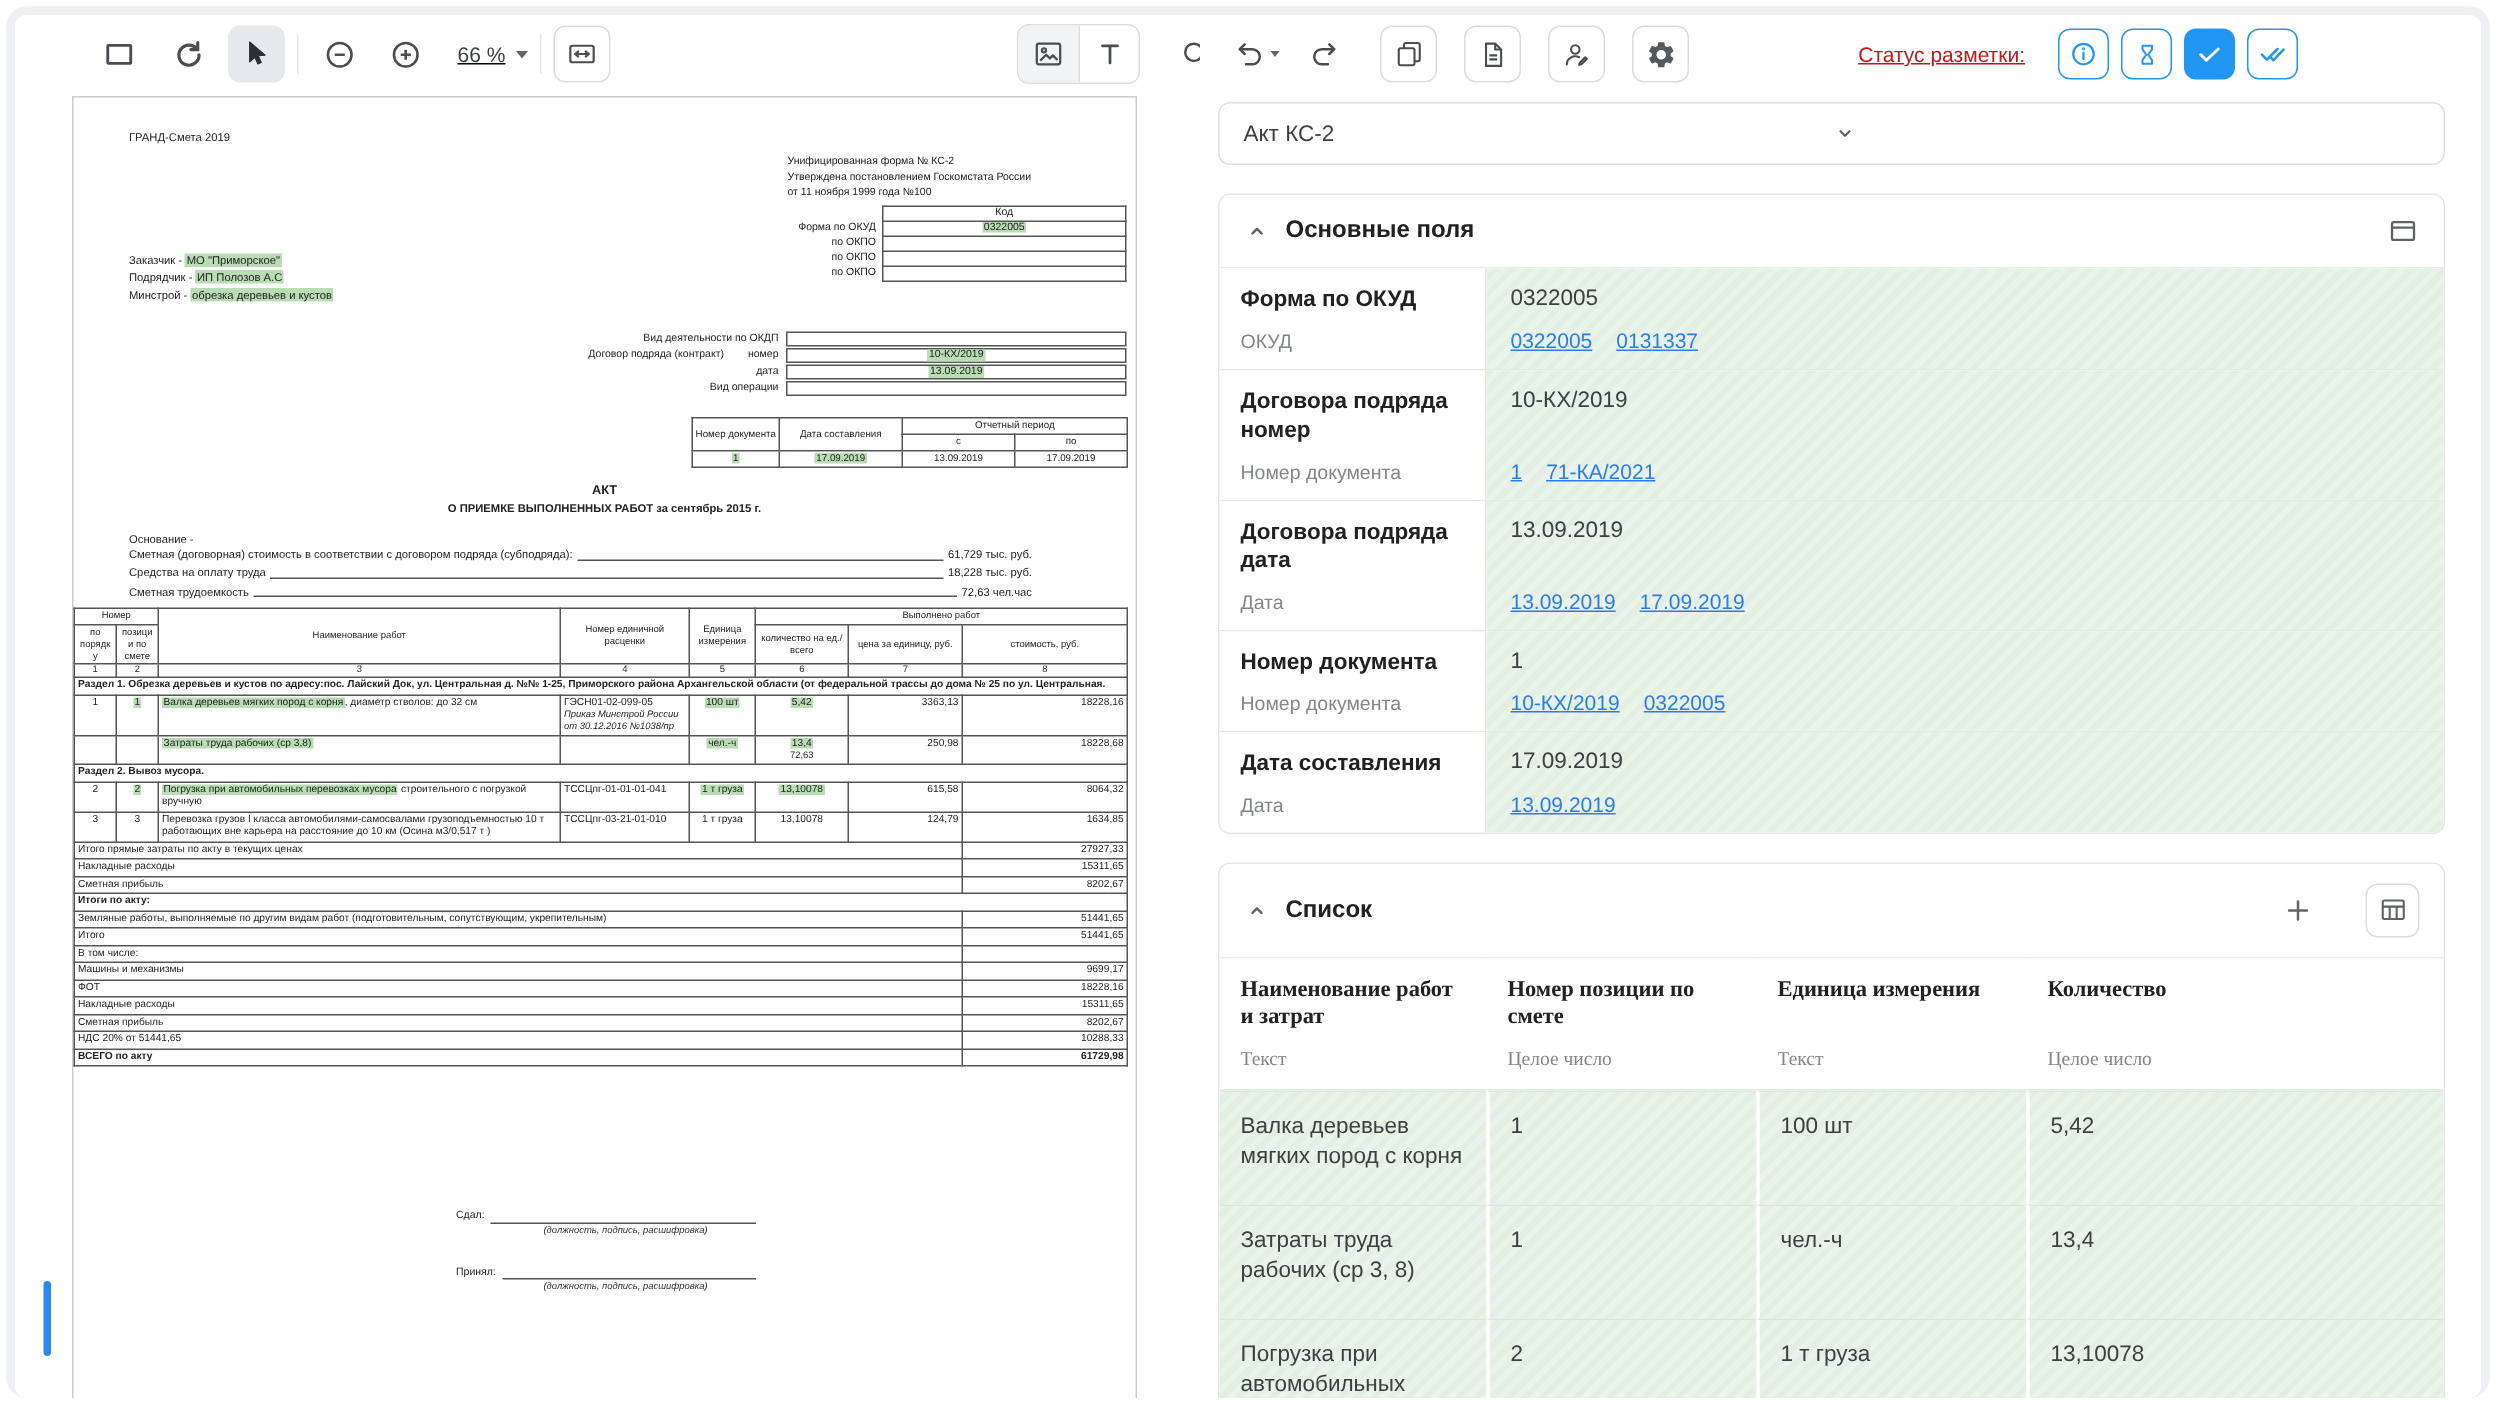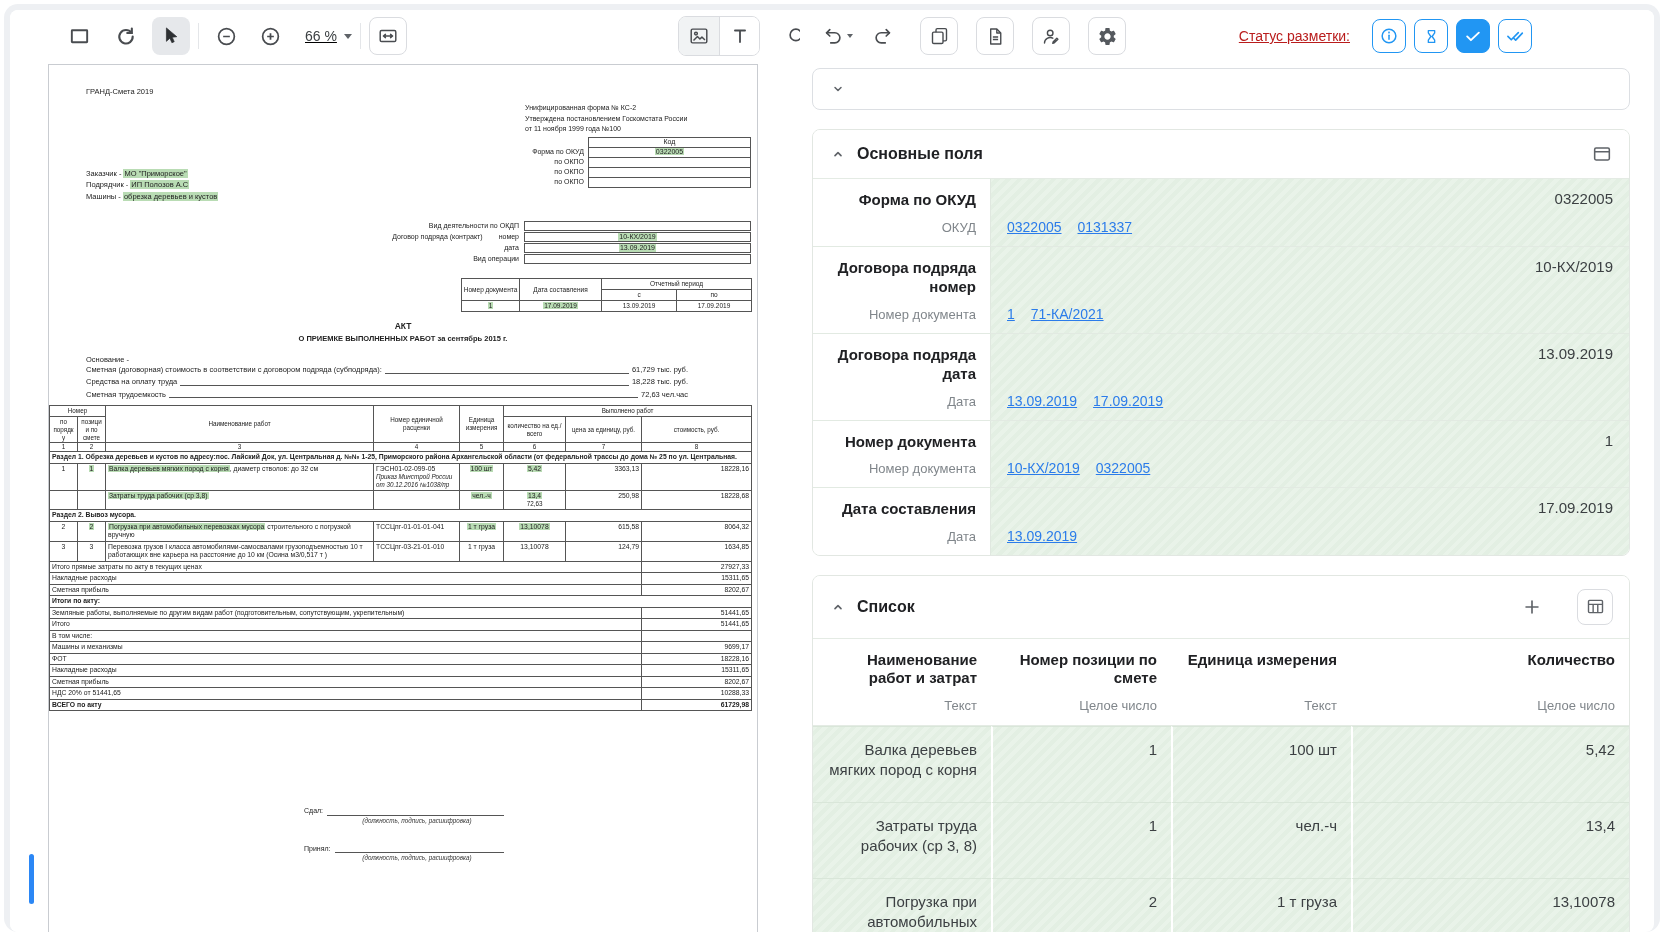--- a/index.html
+++ b/index.html
@@ -76,39 +76,39 @@
   .sig{margin-bottom:20px;}
   .sig-row{display:flex;align-items:flex-end;}
   .sig-line{flex:1;border-bottom:1px solid #555;height:8px;margin-left:4px;}
   .sig-note{font-style:italic;font-size:6.3px;text-align:center;padding-left:26px;margin-top:1px;color:#333;}
 
   
   .right-body{padding:6px 24px 0 12px;height:calc(100% - 52px);overflow:hidden;}
   .doc-type{height:42px;border:1px solid #dcdfe3;border-radius:8px;display:flex;align-items:center;
     padding:0 16px;cursor:pointer;background:#fff;}
   .doc-type span{font-size:15px;color:#3c4043;flex:1;}
-  .card{border:1px solid #e2e7e2;border-radius:8px;margin-top:19px;background:#fff;overflow:hidden;text-align:right;}
+  .card{border:1px solid #e2e7e2;border-radius:8px;margin-top:19px;background:#fff;overflow:hidden;}
   .card-head{display:flex;align-items:center;padding:13px 16px;background:#fff;border-bottom:1px solid #e4ebe4;}
   .card-head .chev{background:transparent;border:none;padding:0;cursor:pointer;display:flex;margin-right:10px;}
   .card-title{font-size:16px;font-weight:700;color:#202124;}
   .icon-btn{background:transparent;border:none;padding:0;cursor:pointer;display:flex;align-items:center;justify-content:center;}
   .green{background:repeating-linear-gradient(315deg,#e9f3e9 0,#e9f3e9 4px,#e3efe3 4px,#e3efe3 8px);}
   .frow{display:grid;grid-template-columns:178px 1fr;min-height:64px;border-top:1px solid #e2eae2;}
   .frow:first-child{border-top:none;}
   .flabel-cell{background:#fff;border-right:1px solid #e0e8e0;padding:11px 14px;display:flex;
     flex-direction:column;justify-content:space-between;}
   .flabel{font-size:15px;font-weight:700;color:#202124;line-height:1.3;}
   .fsub{font-size:13px;color:#80868b;margin-top:10px;}
   .fvalue-cell{padding:11px 16px;display:flex;flex-direction:column;justify-content:space-between;cursor:pointer;}
   .fvalue{font-size:15px;color:#3c4043;}
   .flinks{display:flex;gap:16px;margin-top:8px;flex-wrap:wrap;}
   .flink{font-size:14px;color:#2b7cea;text-decoration:underline;cursor:pointer;}
   .ltable{display:grid;grid-template-columns:178px 180px 180px 1fr;}
   .lhead{padding:12px 14px;background:#fff;border-bottom:1px solid #e4ebe4;display:flex;flex-direction:column;
-    justify-content:space-between;min-height:66px;}
+    justify-content:space-between;min-height:66px;font-family:Liberation Serif, serif;}
   .lhead-label{font-size:15px;font-weight:700;color:#202124;line-height:1.25;}
   .lhead-type{font-size:13px;color:#80868b;margin-top:10px;}
   .lcell{padding:13px 14px;font-size:15px;color:#3c4043;line-height:1.35;min-height:76px;cursor:pointer;
     border-top:1px solid #d9e6d9;}
   .lcell:not(.c0){border-left:2px solid #fff;}
   svg{display:block;}
 </style>
 </head>
 <body>
 
@@ -235,21 +235,21 @@
             </tr>
             <tr>
               <td class="lab">по ОКПО</td>
               <td class="val"></td>
             </tr>
           </tbody>
       </table>
       <div class="parties">
           <div class="party-row"><span>Заказчик  - </span><span class="hl">МО "Приморское"</span></div>
           <div class="party-row"><span>Подрядчик  - </span><span class="hl">ИП Полозов А.С</span></div>
-          <div class="party-row"><span>Машины  - </span><span class="hl">обрезка деревьев и кустов</span></div>
+          <div class="party-row"><span>Минстрой  - </span><span class="hl">обрезка деревьев и кустов</span></div>
         </div>
       <div class="registry">
           <div class="rrow">
             <span class="rlab">Вид деятельности по ОКДП</span>
             <span class="rbox"></span>
           </div>
           <div class="rrow">
             <span class="rpre">Договор подряда (контракт)</span>
             <span class="rlab">номер</span>
             <span class="rbox">
@@ -546,20 +546,21 @@
             <path d="M3.5 12.5l4 4L16 8"></path>
             <path d="M10.5 14.7l2.3 2.3 8-8.5"></path>
           </svg>
         </span>
     </button>
     <div class="status-end-gap"></div>
   </div>
 
   <div class="right-body">
     <div class="doc-type">
+      <span>Акт КС-2</span>
       <span>
           <svg width="18" height="18" viewBox="0 0 24 24" fill="none" stroke="#5f6368" stroke-width="2" stroke-linecap="round" stroke-linejoin="round">
             <path d="M8 10l4 4 4-4"></path>
           </svg>
         </span>
     </div>
 
     <div class="card">
       <div class="card-head">
         <button class="chev">

